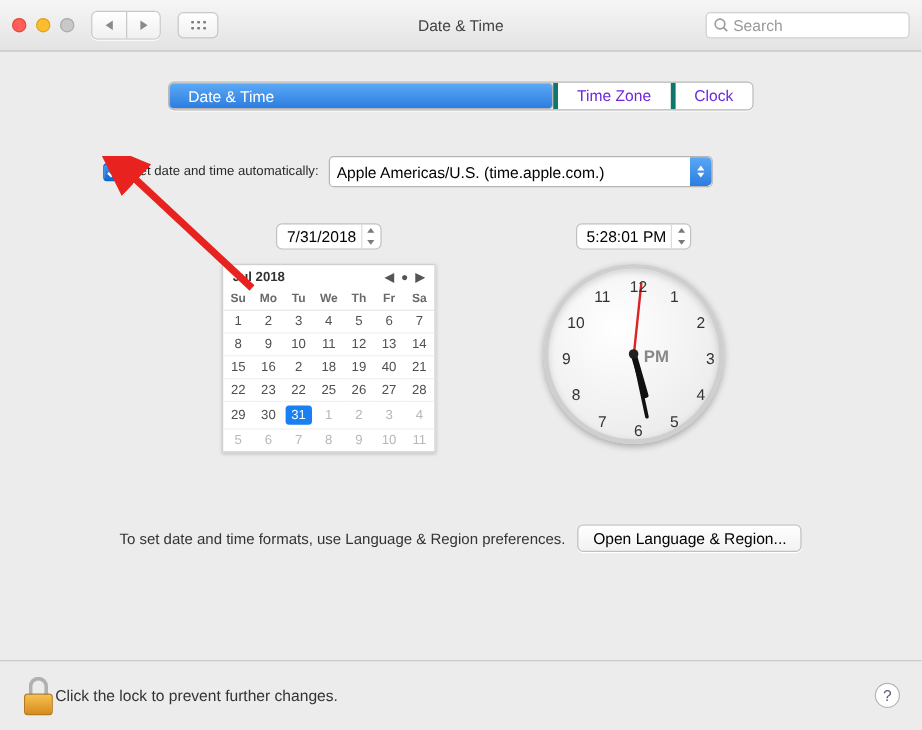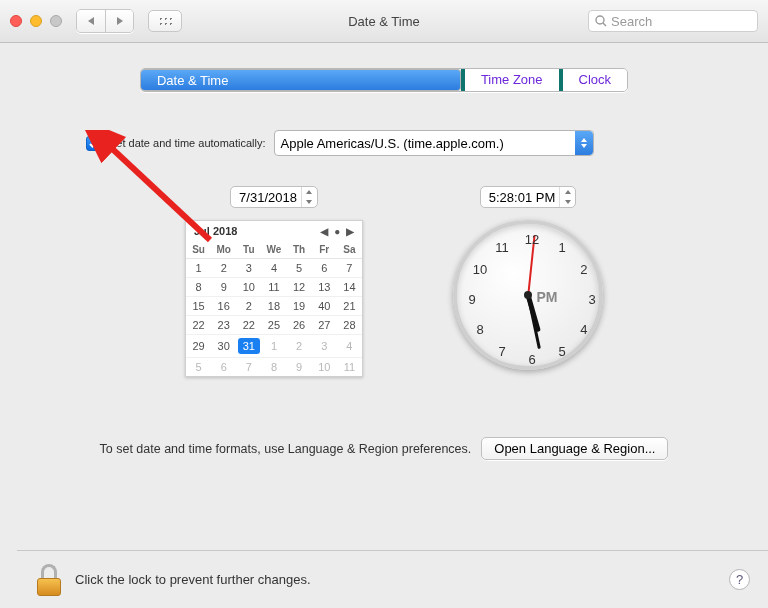--- a/index.html
+++ b/index.html
@@ -77,21 +77,21 @@
   .hand.hr{width:5px;height:38px;}
   .hand.mn{width:3px;height:55px;}
   .hand.sc{width:1.5px;height:60px; background:#d22;} 
   .pivot{position:absolute;left:50%;top:50%;width:8px;height:8px;background:#222;border-radius:50%;transform:translate(-50%,-50%);}
   .ampm{position:absolute;left:56%;top:50%;font-size:14px;color:#888;transform:translateY(-6px);font-weight:bold;}
 
   .formats{ display:flex; align-items:center; justify-content:center; gap:10px; margin-top:60px; font-size:12.5px; color:#333;}
   .btn-std{ border:1px solid #c0c0c0; border-radius:5px; background:linear-gradient(#fff,#f2f2f2); padding:3px 12px; font-size:13px; box-shadow:0 1px 0 #fff;}
 
   
-  .footer{ position:absolute; left:17px; right:0; bottom:0; height:58px; border-top:1px solid #c9c9c9; display:flex; align-items:center; padding:0 18px; background:#ececec; gap:12px;}
+  .footer{ position:absolute; left:0; right:0; bottom:0; height:58px; border-top:1px solid #c9c9c9; display:flex; align-items:center; padding:0 18px; background:#ececec; }
   .lock{ width:28px; height:32px; position:relative;}
   .lock .body{position:absolute;bottom:0;width:24px;height:18px;background:linear-gradient(#f6c14e,#d68b1f);border-radius:3px;left:2px;border:1px solid #b7791f;}
   .lock .sh{position:absolute;top:0;left:6px;width:16px;height:16px;border:3px solid #b0b0b0;border-bottom:none;border-radius:10px 10px 0 0;}
   .footer .txt{font-size:13px;color:#333;}
   .help{margin-left:auto; width:21px; height:21px; border:1px solid #b5b5b5; border-radius:50%; display:flex; align-items:center; justify-content:center; font-size:13px; color:#5a5a7a; background:#fff;}
 
   
   .arrow-annot{position:absolute; left:80px; top:130px; pointer-events:none;}
 
   .chev{width:0;height:0;border-top:4px solid transparent;border-bottom:4px solid transparent;}

